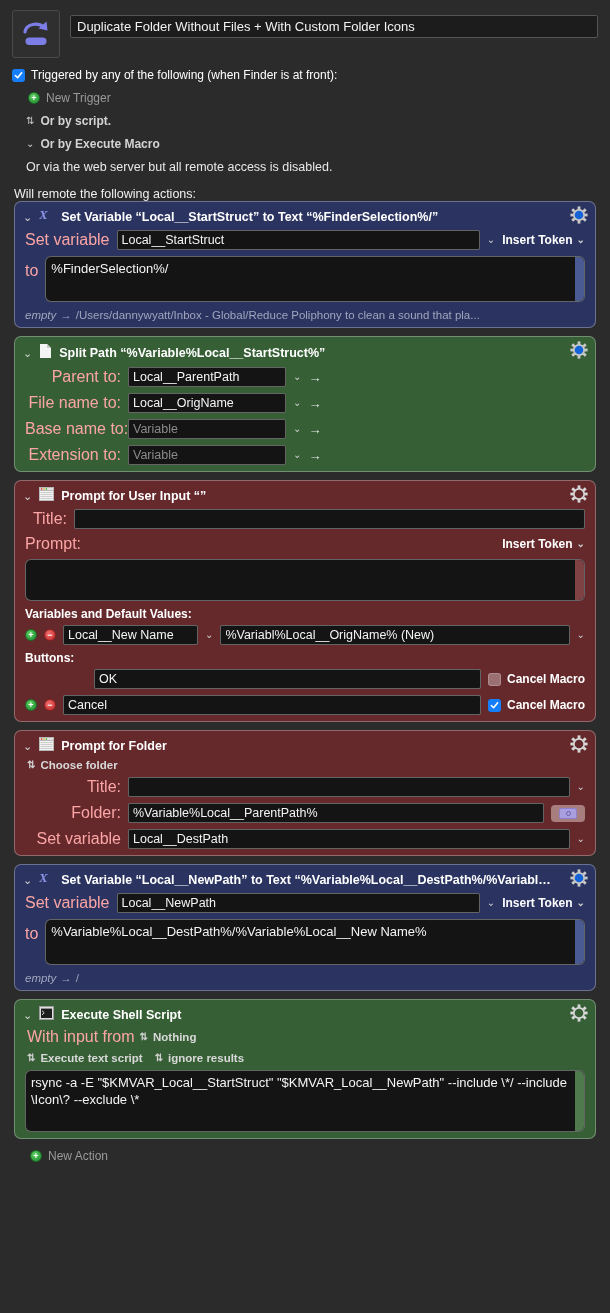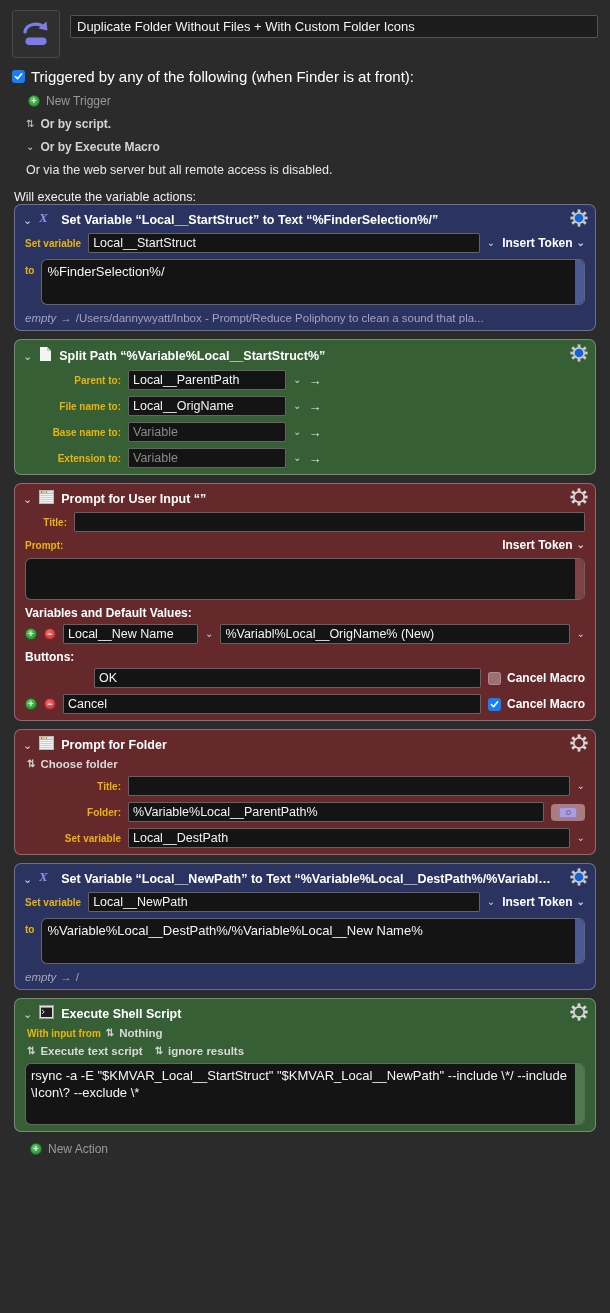--- a/index.html
+++ b/index.html
@@ -45,21 +45,21 @@
   
   .trigger-sec { padding: 10px 12px 0 12px; }
   .trig-row { display: flex; align-items: center; gap: 6px; margin-bottom: 9px; }
   .cb-blue {
     width: 13px; height: 13px; border-radius: 3px;
     background: #147efb; flex: 0 0 auto;
     display: flex; align-items: center; justify-content: center;
   }
   .cb-blue svg { display:block; }
   .trig-main-label {
-    color: #ffffff; font-size: 15px; font-weight: 400;
+    color: #ffffff; font-size: 12px; font-weight: 400;
   }
   .plus-circle {
     width: 12px; height: 12px; border-radius: 50%;
     background: radial-gradient(circle at 38% 32%, #5ccf5c 0%, #2f9e3f 70%, #1f7a2f 100%);
     border: 0.5px solid #1c6b26;
     flex: 0 0 auto;
     display:flex; align-items:center; justify-content:center;
   }
   .minus-circle {
     width: 12px; height: 12px; border-radius: 50%;
@@ -107,21 +107,21 @@
     width: 18px; height: 18px;
   }
 
   
   .row {
     display: flex; align-items: center;
     padding: 0 10px 6px 10px;
     gap: 7px;
   }
   .row-label {
-    color: #eab308; font-size: 10px; font-weight: 700;
+    color: #fca5a5; font-size: 16px; font-weight: 400;
     white-space: nowrap;
     flex: 0 0 auto;
   }
   .row-label.right { text-align: right; }
 
   .field {
     background: #141414;
     border: 1px solid rgba(255,255,255,0.34);
     border-radius: 2px;
     height: 20px;
@@ -261,21 +261,21 @@
 
   <div class="trig-row sub-indent2">
     <span class="chev">⌄</span>
     <span class="bold-dim">Or by Execute Macro</span>
   </div>
 
   <div class="trig-row sub-indent2">
     <span class="plain-white">Or via the web server but all remote access is disabled.</span>
   </div>
 
-  <div class="will-exec">Will execute the variable actions:</div>
+  <div class="will-exec">Will remote the following actions:</div>
 </div>
 
 <div class="actions">
 
   <div class="action blue">
     <div class="act-head">
       <span class="disc">⌄</span>
       <span>
         <svg width="15" height="14" viewBox="0 0 15 14">
             <text x="0" y="11" font-family="Liberation Serif, serif" font-size="13" font-style="italic" font-weight="700" fill="#8d93e8">X</text>
@@ -311,21 +311,21 @@
     <div class="row" style="align-items:flex-start">
       <span class="row-label" style="padding-top:6px">to</span>
       <span class="textarea" style="height:46px">
         <span>%FinderSelection%/</span>
         <span class="ta-scroll"></span>
       </span>
     </div>
     <div class="footer-note">
       <span class="em">empty</span>
       <span>→</span>
-      <span>/Users/dannywyatt/Inbox - Prompt/Reduce Poliphony to clean a sound that pla...</span>
+      <span>/Users/dannywyatt/Inbox - Global/Reduce Poliphony to clean a sound that pla...</span>
     </div>
   </div>
 
   <div class="action green">
     <div class="act-head">
       <span class="disc">⌄</span>
       <span>
         <svg width="13" height="16" viewBox="0 0 13 16">
             <path d="M1 1 h7 l4 4 v10 h-11 z" fill="#f4f4f4"></path>
             <path d="M8 1 v4 h4 z" fill="#c9c9c9"></path>

